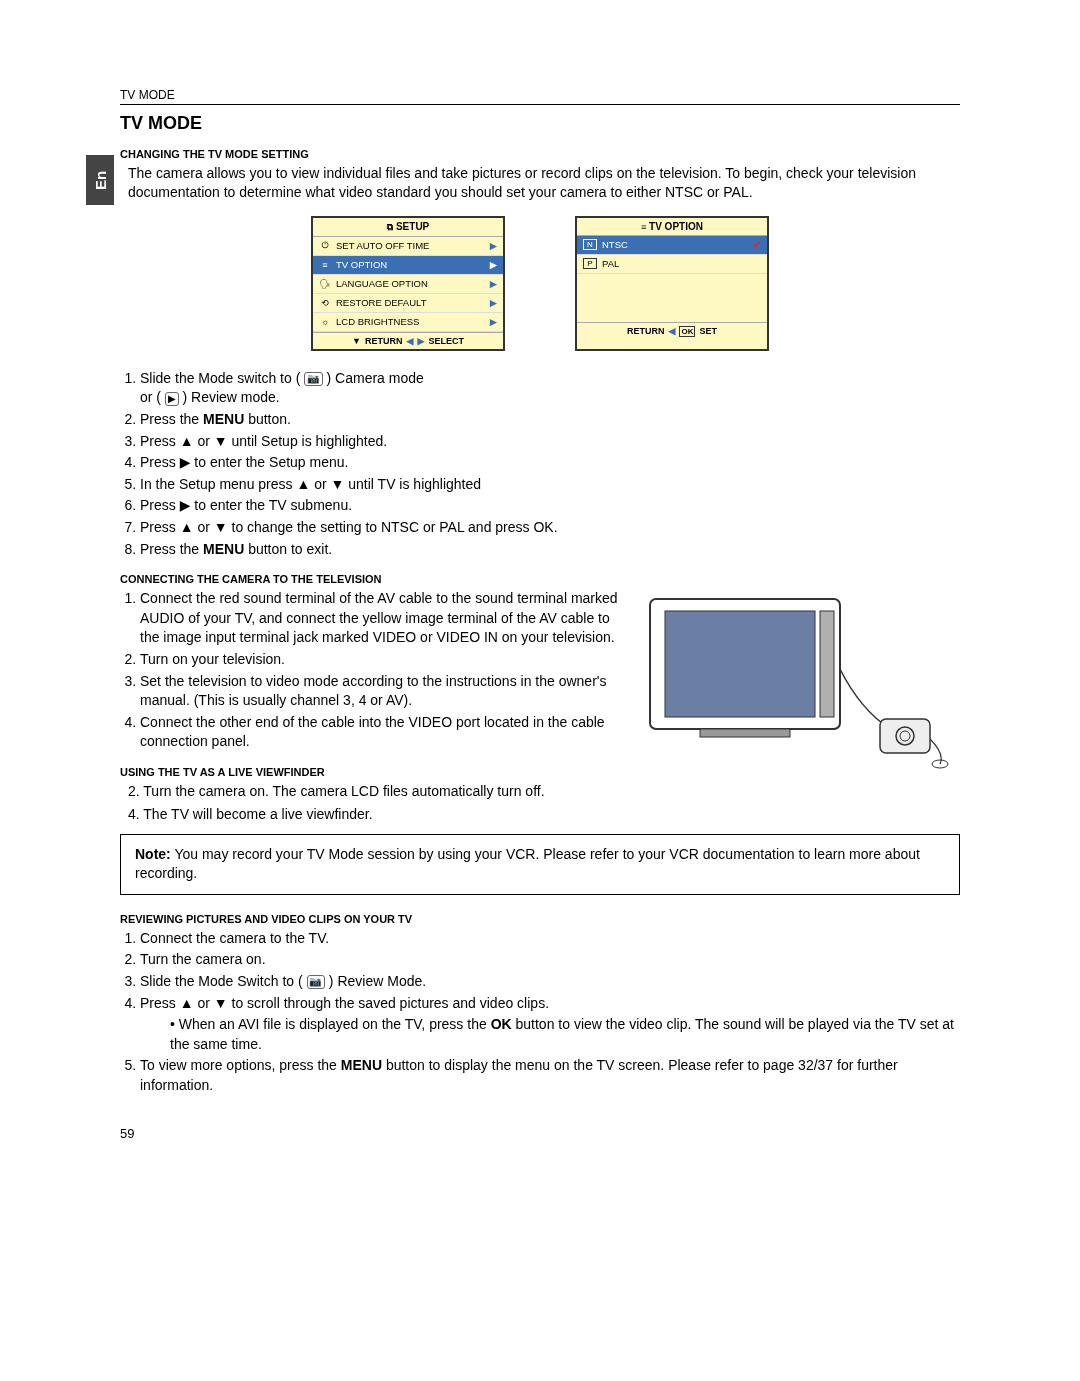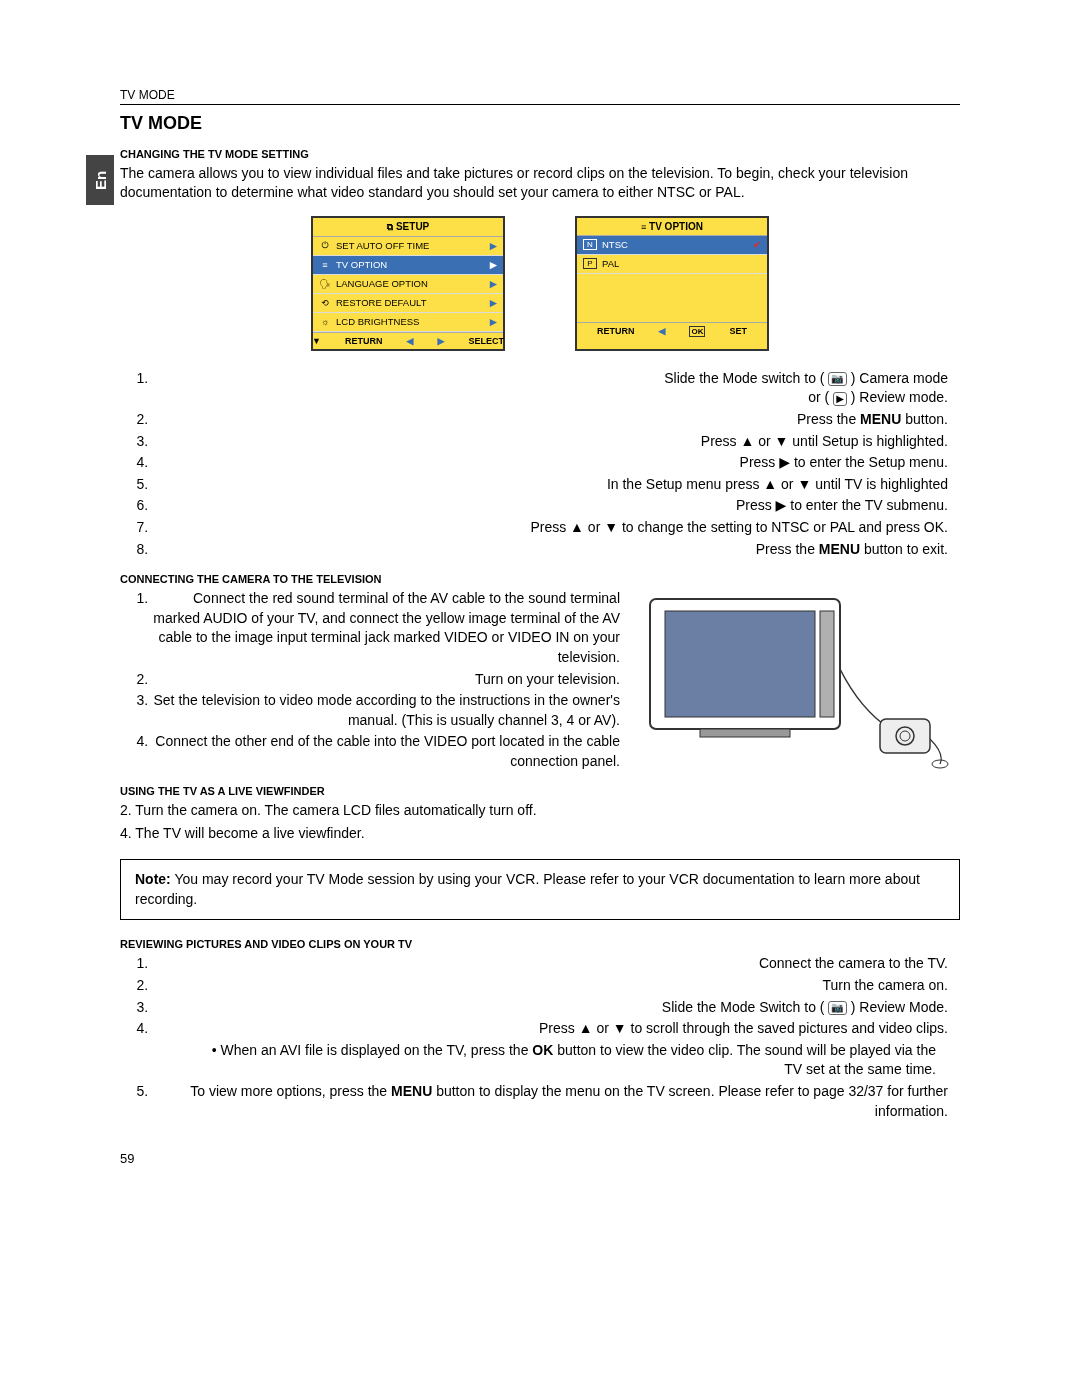--- a/index.html
+++ b/index.html
@@ -42,42 +42,42 @@
     background: #444;
     color: #fff;
     font-weight: bold;
     font-size: 15px;
     display: flex;
     align-items: center;
     justify-content: center;
     writing-mode: vertical-rl;
     transform: rotate(180deg);
   }
-  p { margin: 4px 0; line-height: 1.35; }
+  p { margin: 4px 8px; line-height: 1.35; }
   ol { margin: 4px 0 4px 20px; padding: 0; }
-  ol li { margin: 2px 12px; line-height: 1.4; text-align: right; }
+  ol li { margin: 2px 0; line-height: 1.4; }
   ul { margin: 2px 0 2px 30px; padding: 0; list-style: none; }
   ul li::before { content: "•  "; }
   .note-box {
     border: 1px solid #000;
     padding: 10px 14px;
-    margin: 12px 0 18px 0;
+    margin: 6px 0 18px 0;
     line-height: 1.4;
   }
   .diagrams {
     display: flex;
     gap: 70px;
     justify-content: center;
     margin: 14px 0 18px 0;
   }
   .setup-box, .option-box {
     border: 2px solid #333;
     width: 190px;
     font-size: 10px;
-    background: #fde047;
+    background: #fef9c3;
   }
   .box-title {
     text-align: center;
     font-weight: bold;
     padding: 3px 0;
     border-bottom: 1px solid #aaa;
     font-size: 10px;
   }
   .box-item {
     display: flex;
@@ -90,21 +90,21 @@
   }
   .box-item.sel {
     background: #3a6fb3;
     color: #fff;
   }
   .box-item .arrow { margin-left: auto; color: #3a6fb3; }
   .box-item.sel .arrow { color: #fff; }
   .box-footer {
     display: flex;
     justify-content: center;
-    gap: 24px;
+    gap: 4px;
     font-weight: bold;
     font-size: 9px;
     padding: 3px 0;
     border-top: 1px solid #aaa;
   }
   .tick { margin-left: auto; color: #c33; font-weight: bold; }
   .icon-slot { width: 12px; text-align: center; font-size: 9px;}
   .inline-icon {
     display: inline-block;
     border: 1px solid #666;

